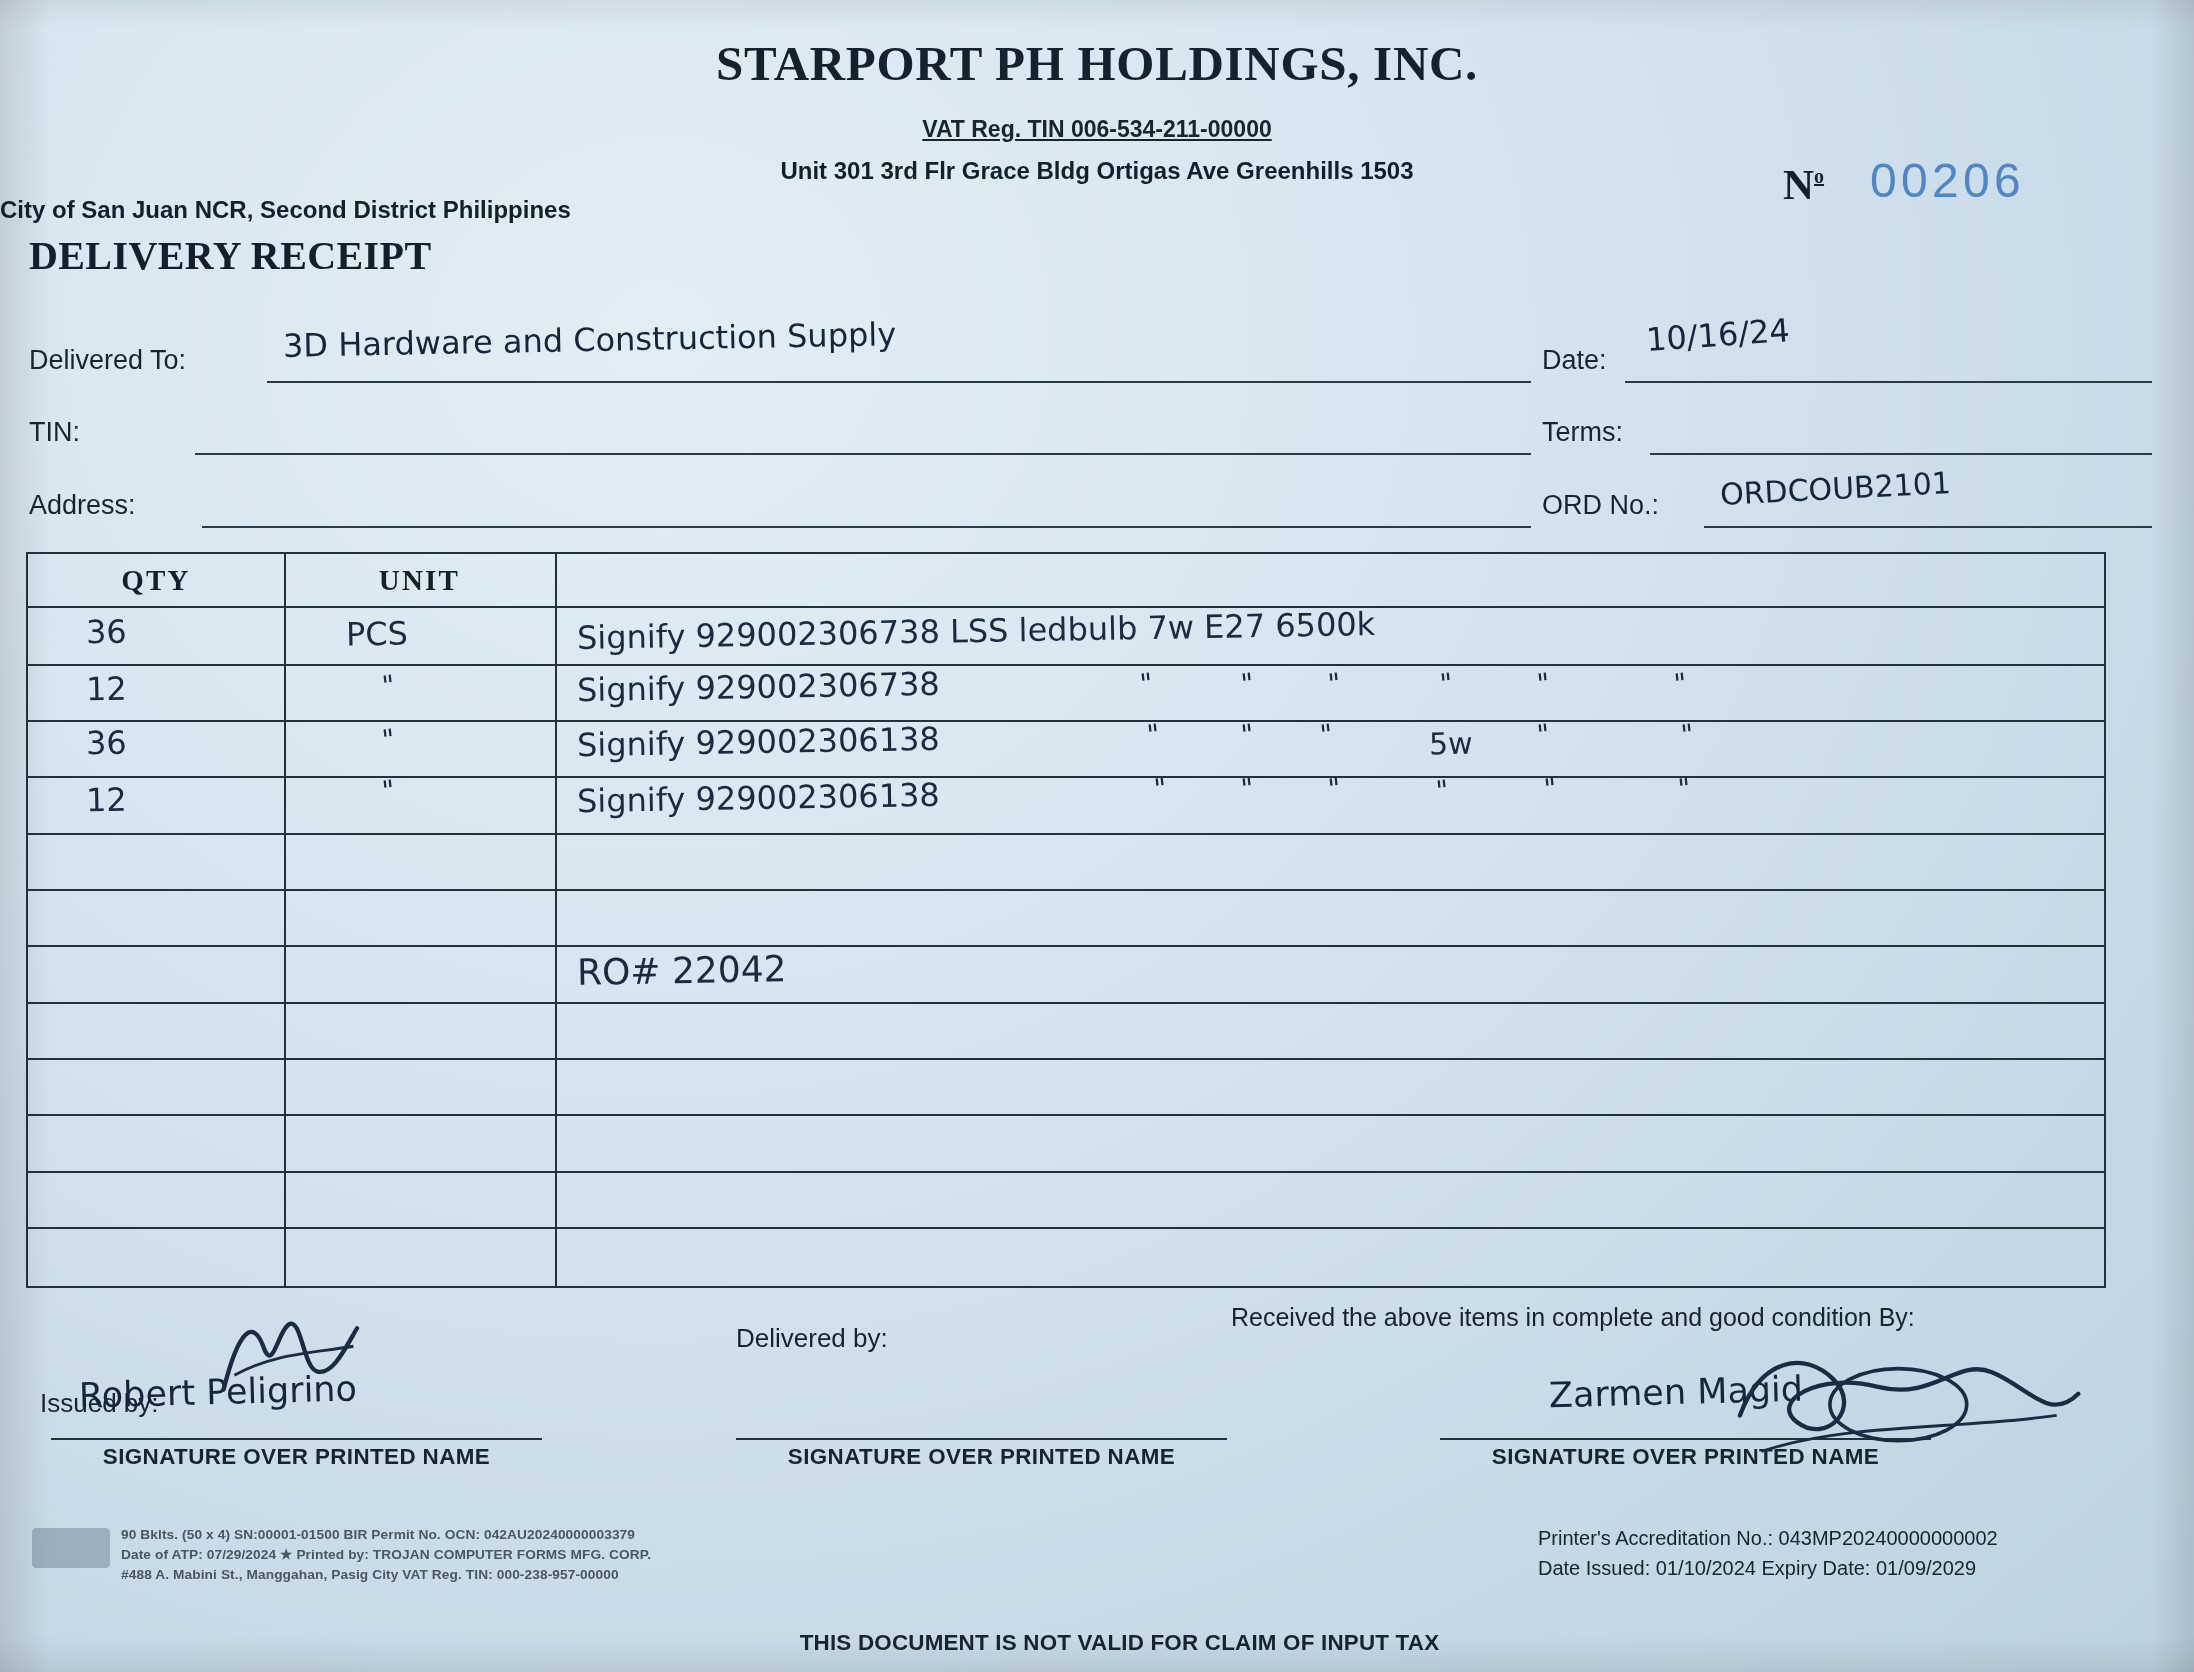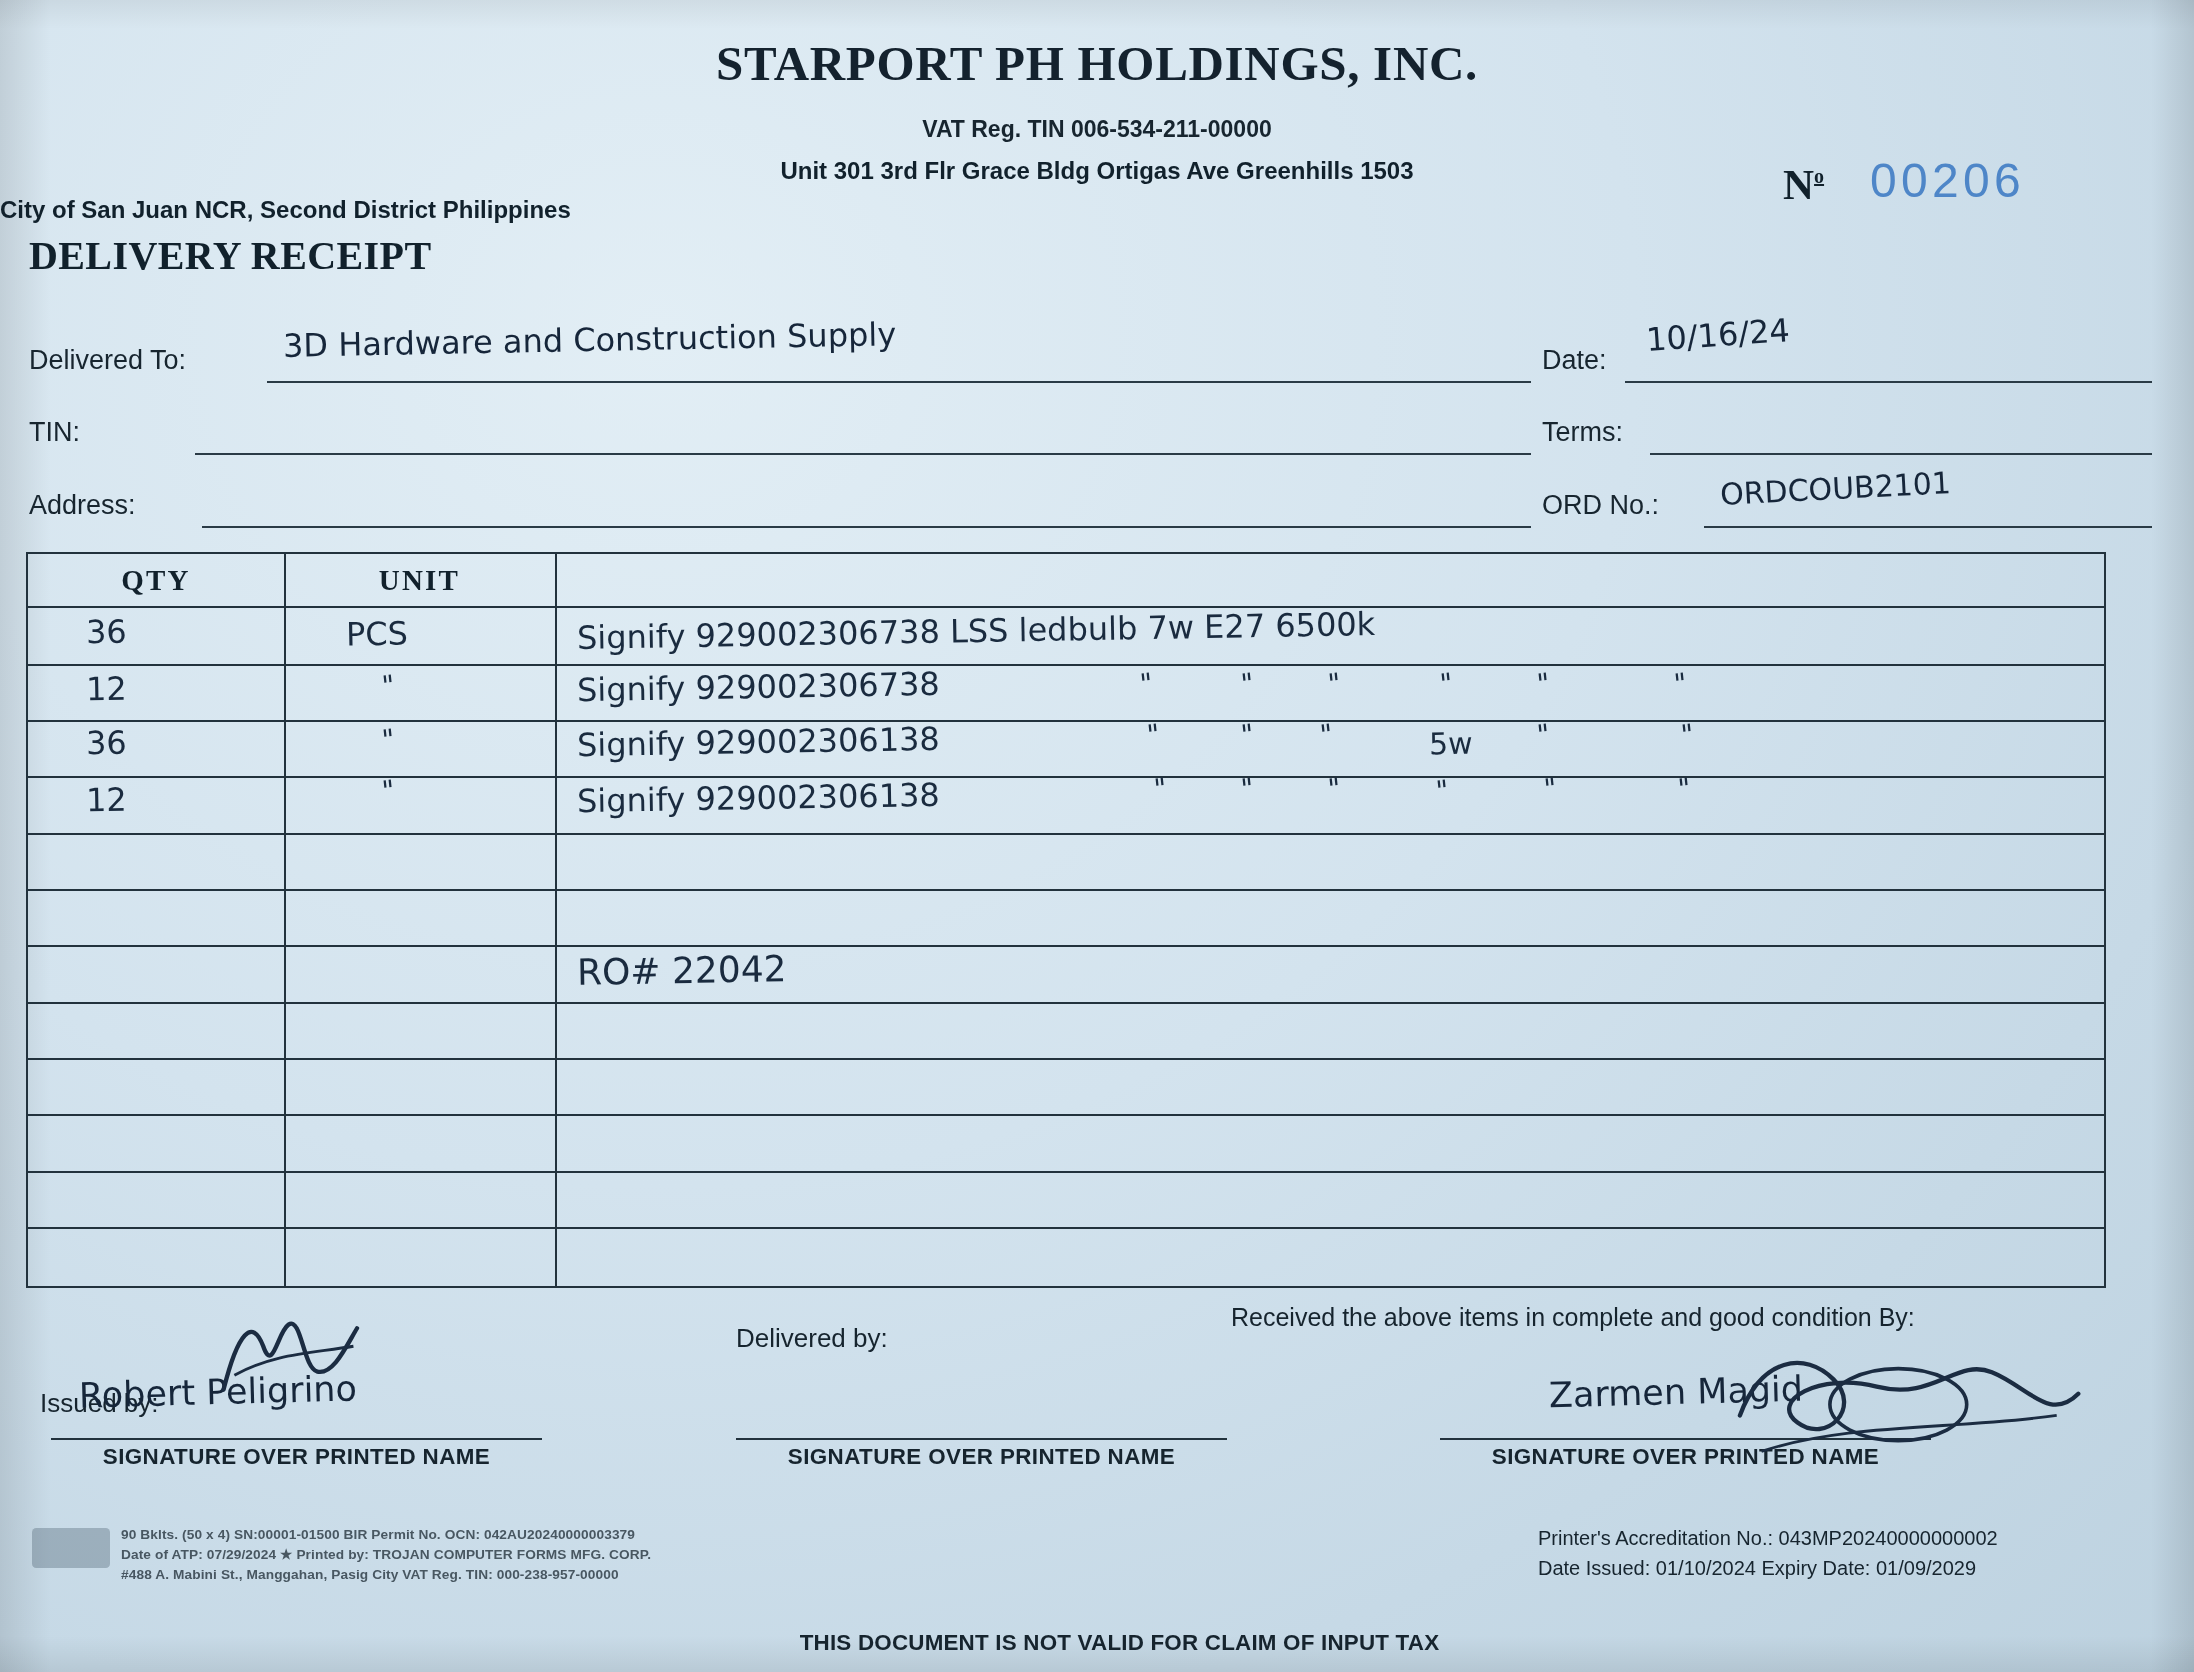--- a/index.html
+++ b/index.html
@@ -54,20 +54,21 @@
     color: #14222e;
   }
   .vatline {
     position: absolute;
     left: 0; right: 0;
     top: 116px;
     text-align: center;
     font-size: 23px;
     font-weight: bold;
     color: #17252f;
+    text-decoration: underline;
   }
   .addr1 {
     position: absolute;
     left: 0; right: 0;
     top: 157px;
     text-align: center;
     font-size: 24px;
     font-weight: bold;
   }
   .addr2 {

